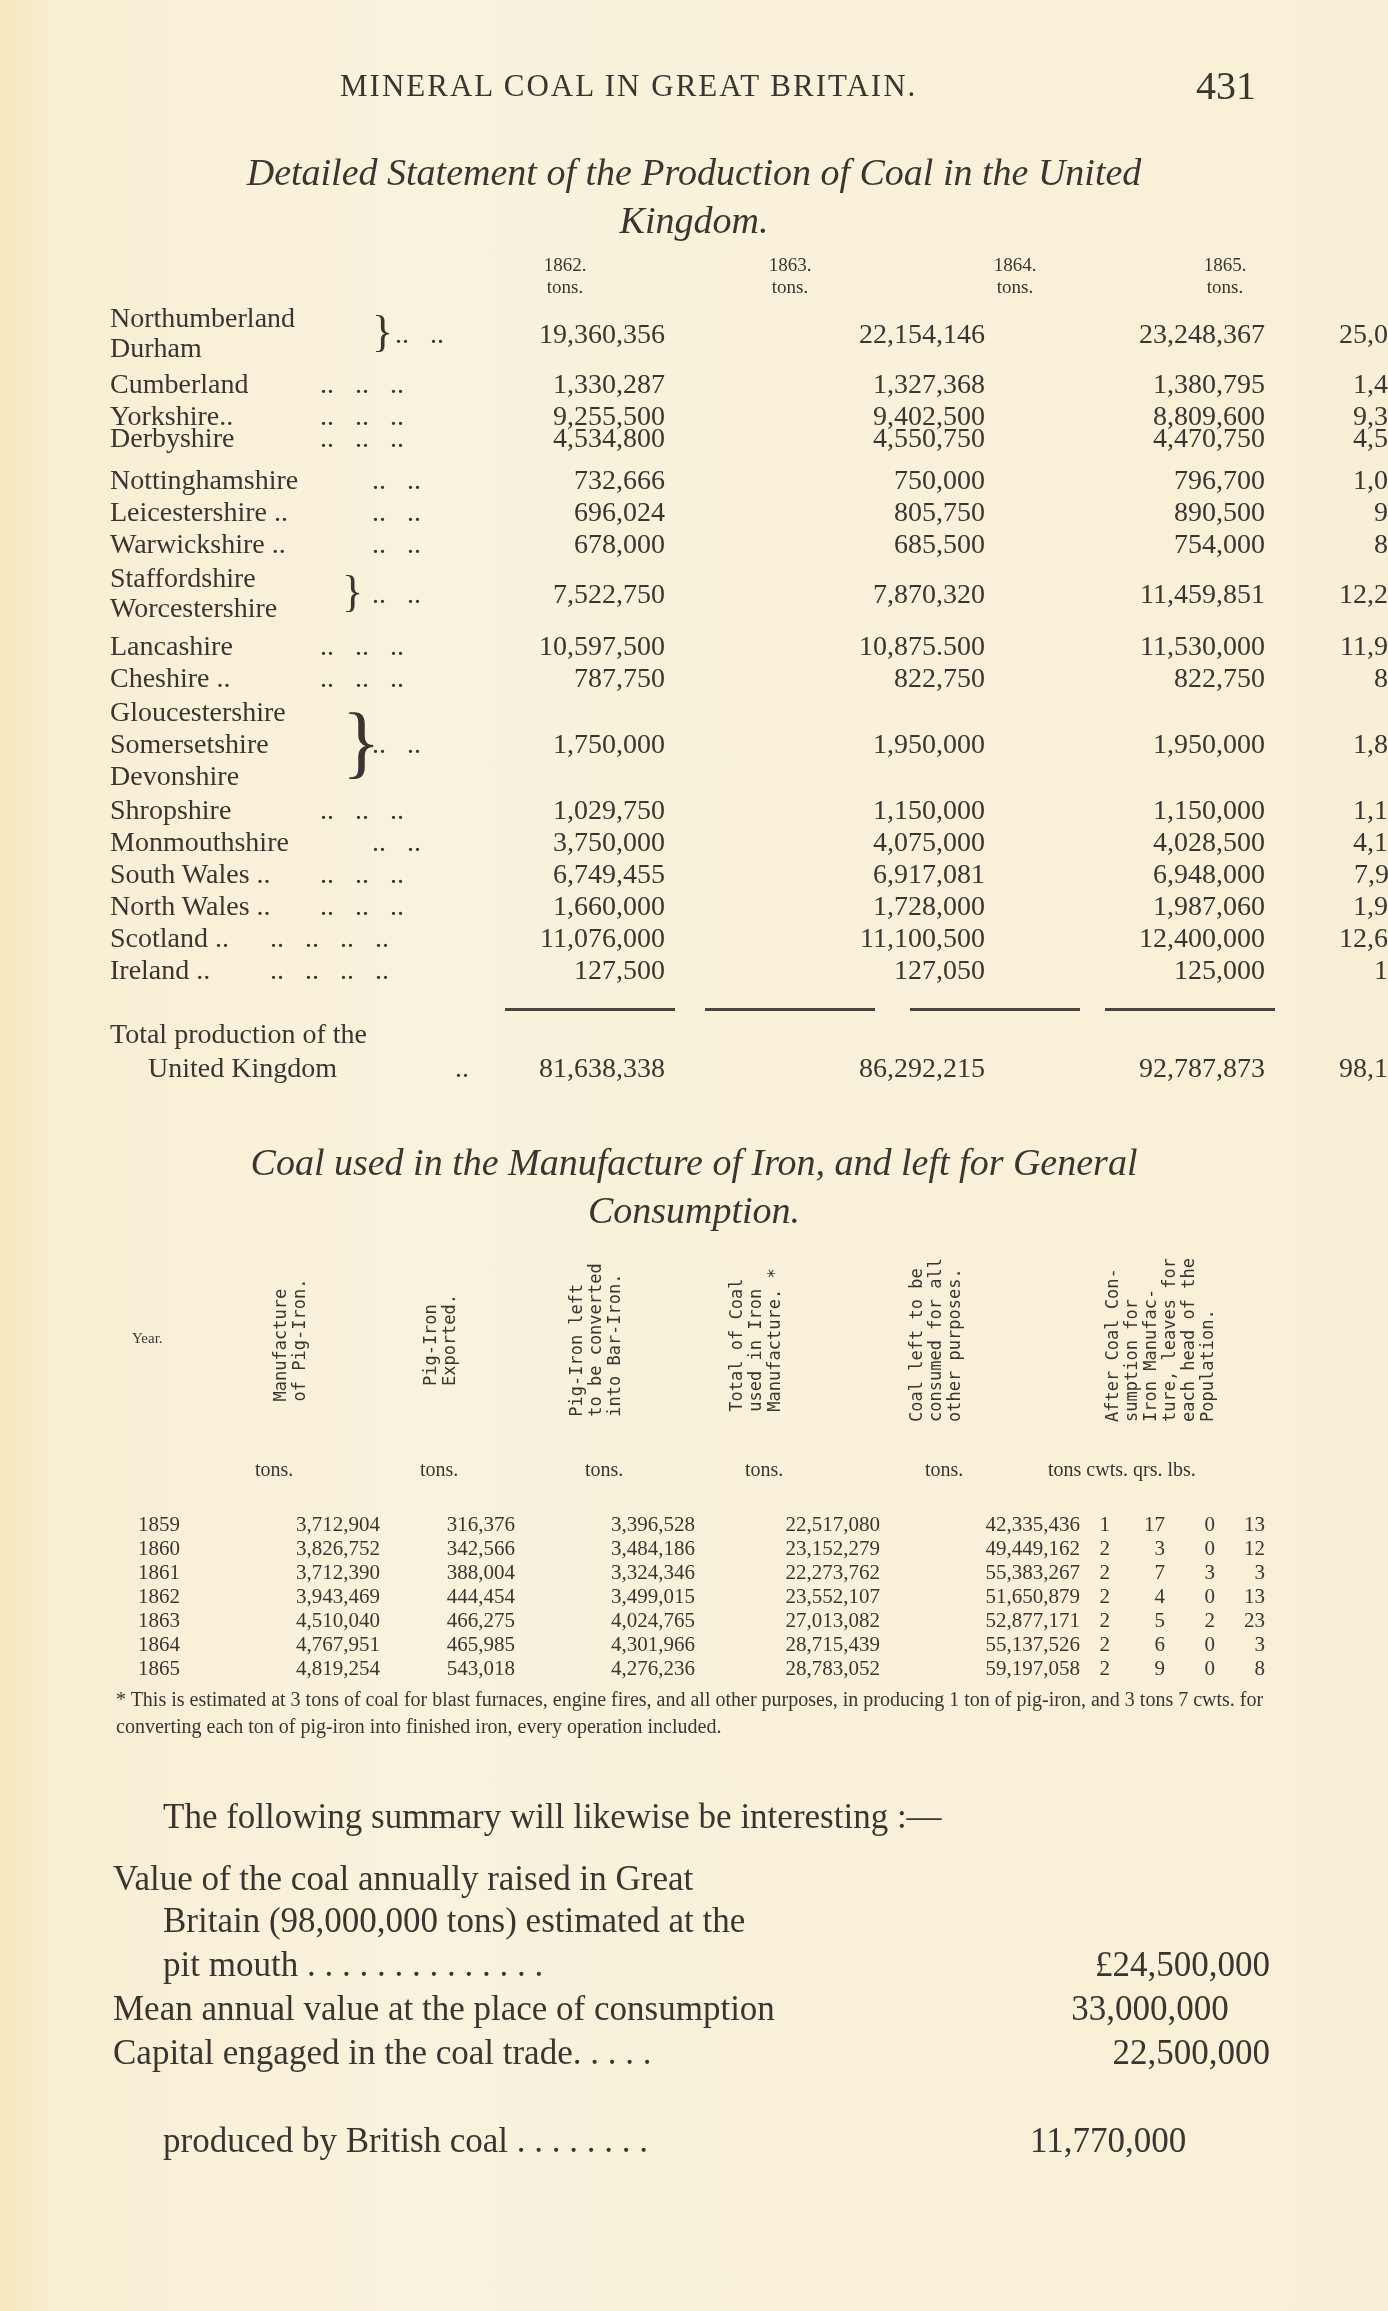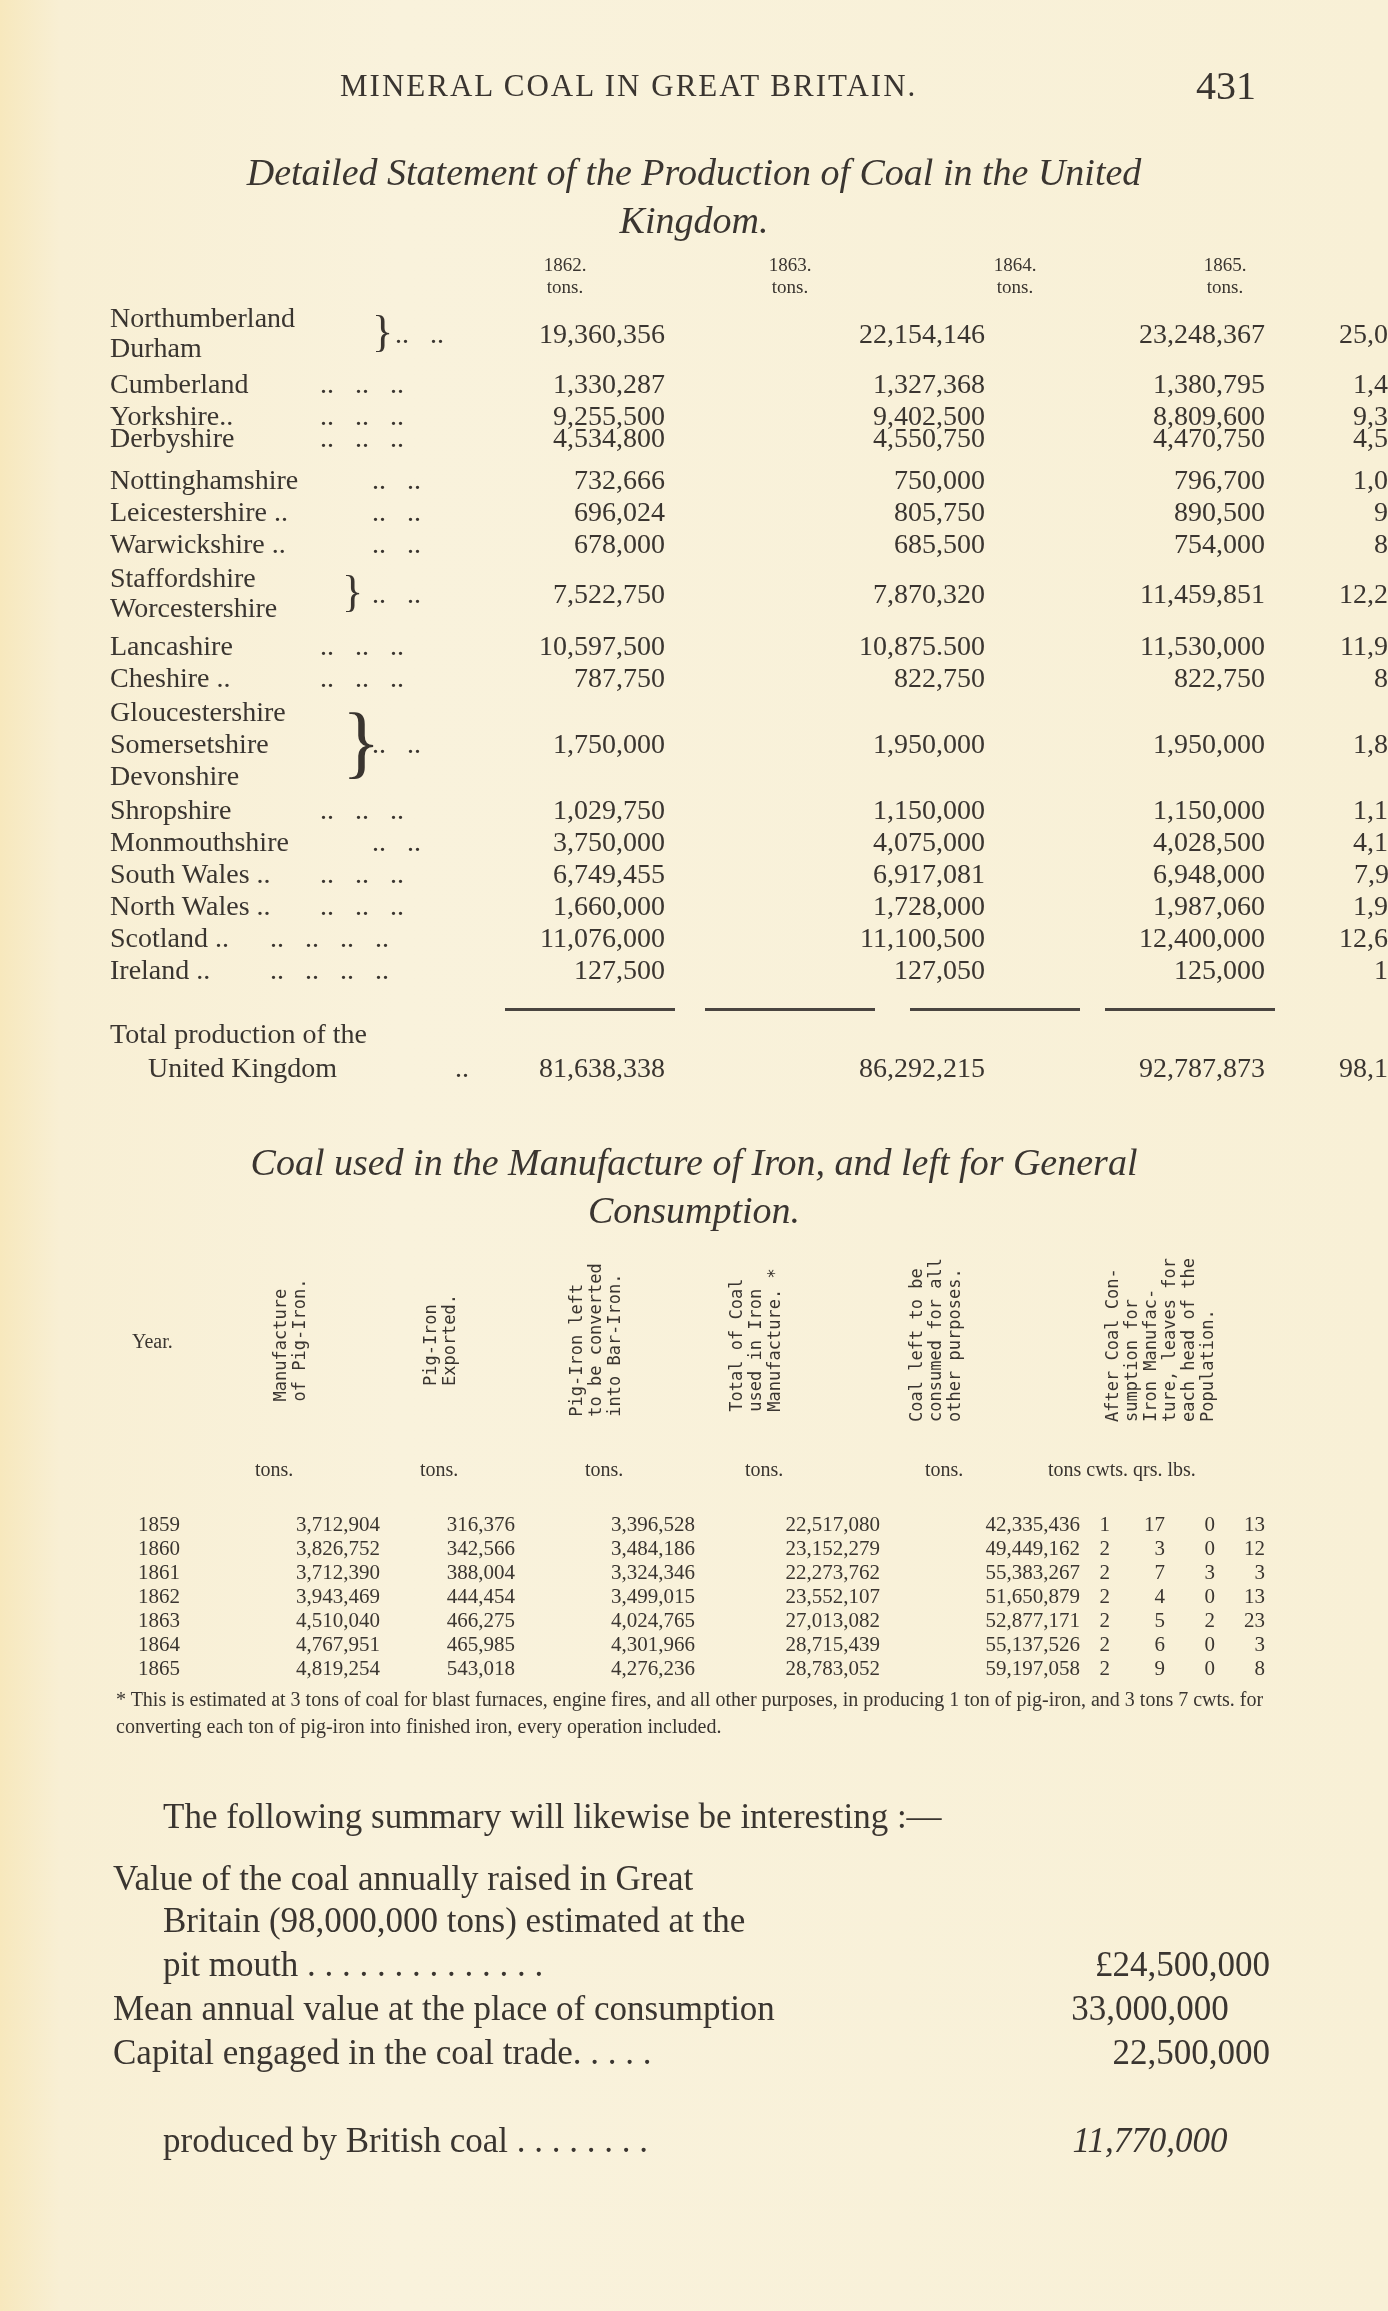--- a/index.html
+++ b/index.html
@@ -229,21 +229,21 @@
   <span class="v v1" style="top:34px;">86,292,215</span>
   <span class="v v2" style="top:34px;">92,787,873</span>
   <span class="v v3" style="top:34px;">98,150,587</span>
 </div>
 
 <div class="abs title t2">
   <div>Coal used in the Manufacture of Iron, and left for General</div>
   <div>Consumption.</div>
 </div>
 
-<div class="abs" style="left:132px;top:1330px;font-size:20px;">Year.</div>
+<div class="abs" style="left:132px;top:1330px;font-size:15px;">Year.</div>
 <div class="vhead" style="left:250px;">
       <span>Manufacture
 of Pig-Iron.</span>
     </div>
 <div class="vhead" style="left:400px;">
       <span>Pig-Iron
 Exported.</span>
     </div>
 <div class="vhead" style="left:555px;">
       <span>Pig-Iron left
@@ -370,15 +370,15 @@
 <div class="summary" style="left:163px;top:1944px;">pit mouth . . . . . . . . . . . . . .</div>
 <div class="summary" style="left:1030px;top:1944px;width:240px;text-align:right;">£24,500,000</div>
 
 <div class="summary" style="left:113px;top:1988px;">Mean annual value at the place of consumption</div>
 <div class="summary" style="left:1030px;top:1988px;width:240px;text-align:center;">33,000,000</div>
 
 <div class="summary" style="left:113px;top:2032px;">Capital engaged in the coal trade. . . . .</div>
 <div class="summary" style="left:1030px;top:2032px;width:240px;text-align:right;">22,500,000</div>
 
 <div class="summary" style="left:163px;top:2120px;">produced by British coal . . . . . . . .</div>
-<div class="summary" style="left:1030px;top:2120px;width:240px;text-align:center;font-style:italic;">11,770,000</div>
+<div class="summary" style="left:1030px;top:2120px;width:240px;text-align:left;">11,770,000</div>
 
 </div>
 
 </body></html>

